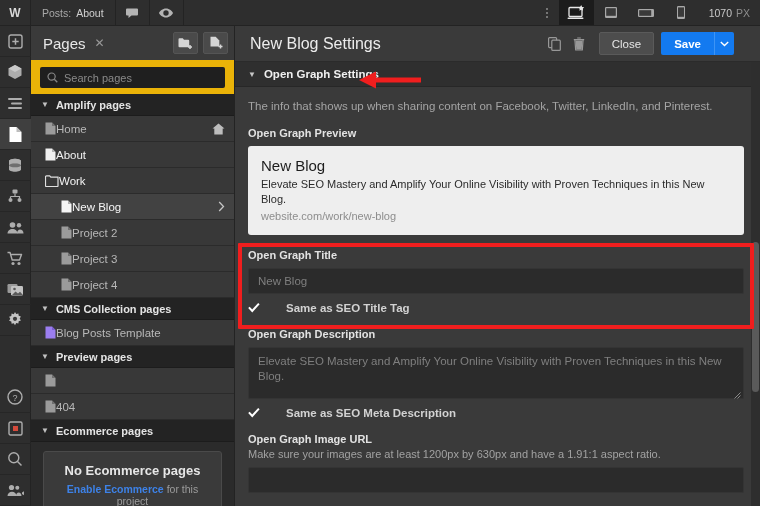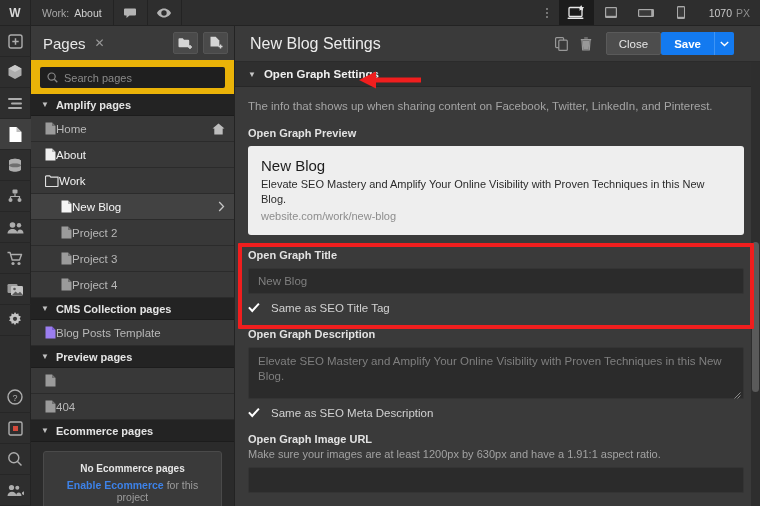--- a/index.html
+++ b/index.html
@@ -100,38 +100,38 @@
   .pg.indent { padding-left: 30px; }
   .pg.active-light { color: #f2f2f2; }
   .pg.selected { background: #424242; color: #f5f5f5; }
   .pg .label { flex: 1; }
   .pg .trail { color: #bdbdbd; display: flex; }
   .doc-ico { display: flex; flex: 0 0 auto; }
   .ecom-box {
     margin: 9px 12px; background: #3a3a3a; border: 1px solid #4a4a4a; border-radius: 3px;
     padding: 11px 8px 12px; text-align: center;
   }
-  .ecom-t { font-size: 10px; color: #e6e6e6; font-weight: bold; margin-bottom: 5px; }
+  .ecom-t { font-size: 13px; color: #e6e6e6; font-weight: bold; margin-bottom: 5px; }
   .ecom-s { font-size: 10.5px; color: #9c9c9c; }
   .ecom-s a { color: #3d82e8; text-decoration: none; font-weight: bold; }
 
   
   .main { flex: 1; background: #3a3a3a; display: flex; flex-direction: column; min-width: 0; position: relative; }
   .main-head {
     height: 36px; flex: 0 0 36px; background: #3a3a3a; display: flex; align-items: center;
     padding: 0 26px 0 15px; border-bottom: 1px solid #2b2b2b;
   }
   .main-title { font-size: 16px; color: #ececec; }
   .mh-spacer { flex: 1; }
   .mh-ico { width: 22px; display: flex; align-items: center; justify-content: center; color: #989898; margin-left: 2px; }
   .btn-close {
     height: 23px; padding: 0 12px; background: #4d4d4d; border: 1px solid #5a5a5a; border-radius: 2px;
     color: #e6e6e6; font-size: 11.5px; display: flex; align-items: center; margin-left: 9px;
   }
-  .btn-save-grp { display: flex; margin-left: 0; }
+  .btn-save-grp { display: flex; margin-left: 7px; }
   .btn-save {
     height: 23px; padding: 0 13px; background: #137af0; border-radius: 2px 0 0 2px; color: #fff;
     font-size: 11.5px; font-weight: bold; display: flex; align-items: center;
   }
   .btn-save-arrow {
     height: 23px; width: 20px; background: #137af0; border-left: 1px solid #3d94f5; border-radius: 0 2px 2px 0;
     display: flex; align-items: center; justify-content: center; color: #fff;
   }
 
   .sect-head {
@@ -159,21 +159,21 @@
     margin-bottom: 8px;
   }
   .tarea {
     height: 52px; background: #2b2b2b; border: 1px solid #343434; border-radius: 2px;
     padding: 6px 9px; font-size: 11.5px; color: #7f7f7f; margin-bottom: 8px; position: relative;
     line-height: 1.35;
   }
   .tarea .grip {
     position: absolute; right: 2px; bottom: 2px; width: 8px; height: 8px;
   }
-  .chk-row { display: flex; align-items: flex-end; gap: 11px; margin-bottom: 14px; }
+  .chk-row { display: flex; align-items: flex-end; gap: 26px; margin-bottom: 14px; font-weight: bold; }
   .chk {
     width: 12px; height: 12px; display: flex; align-items: center; justify-content: center; color: #fff;
   }
   .chk-label { font-size: 11.5px; color: #d2d2d2; }
 
   
   .anno-box {
     position: absolute; border: 4px solid #f01e1e; border-radius: 1px; pointer-events: none;
     left: 238px; top: 243px; width: 516px; height: 86px; z-index: 40;
   }
@@ -187,21 +187,21 @@
 </style>
 </head>
 <body>
 
 <div class="app">
 
   <div class="topbar">
     <div class="tb-logo">W</div>
 
     <div class="tb-pageinfo">
-      <span>Work:</span>
+      <span>Posts:</span>
       <span class="pg-name">About</span>
     </div>
 
     <div class="tb-icon-btn">
       <svg width="14" height="14" viewBox="0 0 14 14">
           <path d="M2 2.5h10a1 1 0 011 1v5a1 1 0 01-1 1H6.5L3.5 12V9.5H2a1 1 0 01-1-1v-5a1 1 0 011-1z" fill="#b4b4b4"></path>
         </svg>
     </div>
     <div class="tb-icon-btn">
       <svg width="16" height="12" viewBox="0 0 16 12">

